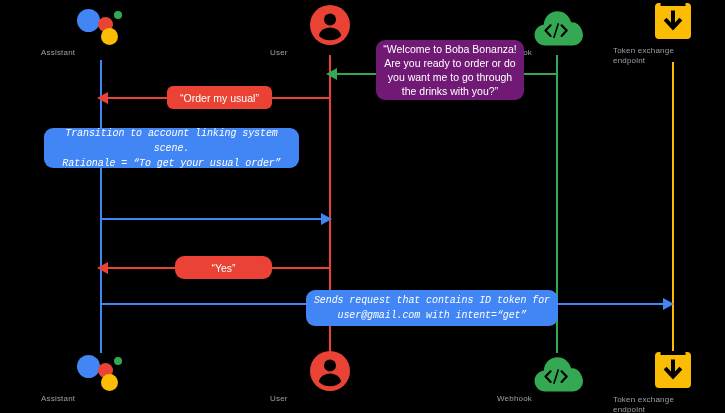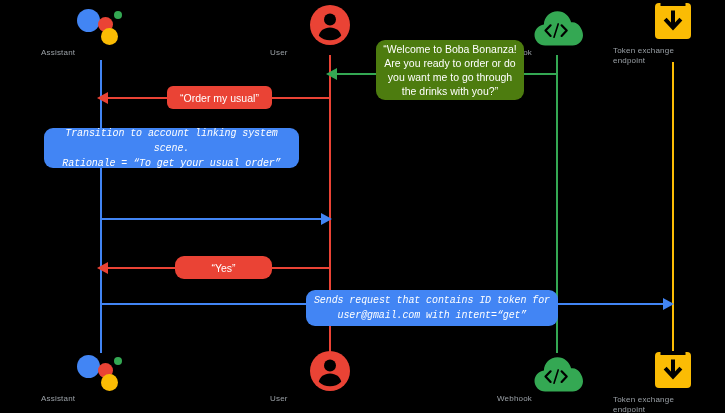--- a/index.html
+++ b/index.html
@@ -87,21 +87,21 @@
     border-radius: 9px;
     color: #ffffff;
     text-align: center;
     box-sizing: border-box;
     display: flex;
     align-items: center;
     justify-content: center;
     white-space: pre-line;
   }
   .b-red   { background: #ea4335; }
-  .b-green { background: #4d7c0f; }
+  .b-green { background: #701a75; }
   .b-blue  { background: #4285f4; }
 
   .sans   { font-family: "Liberation Sans", sans-serif; font-size: 10.5px; line-height: 14px; }
   .mono   { font-family: "Liberation Mono", monospace; font-style: italic; font-size: 10px; line-height: 15px; letter-spacing: -0.1px; margin-left: 40px; }
 </style>
 </head>
 <body>
 
 <div id="canvas">
 

